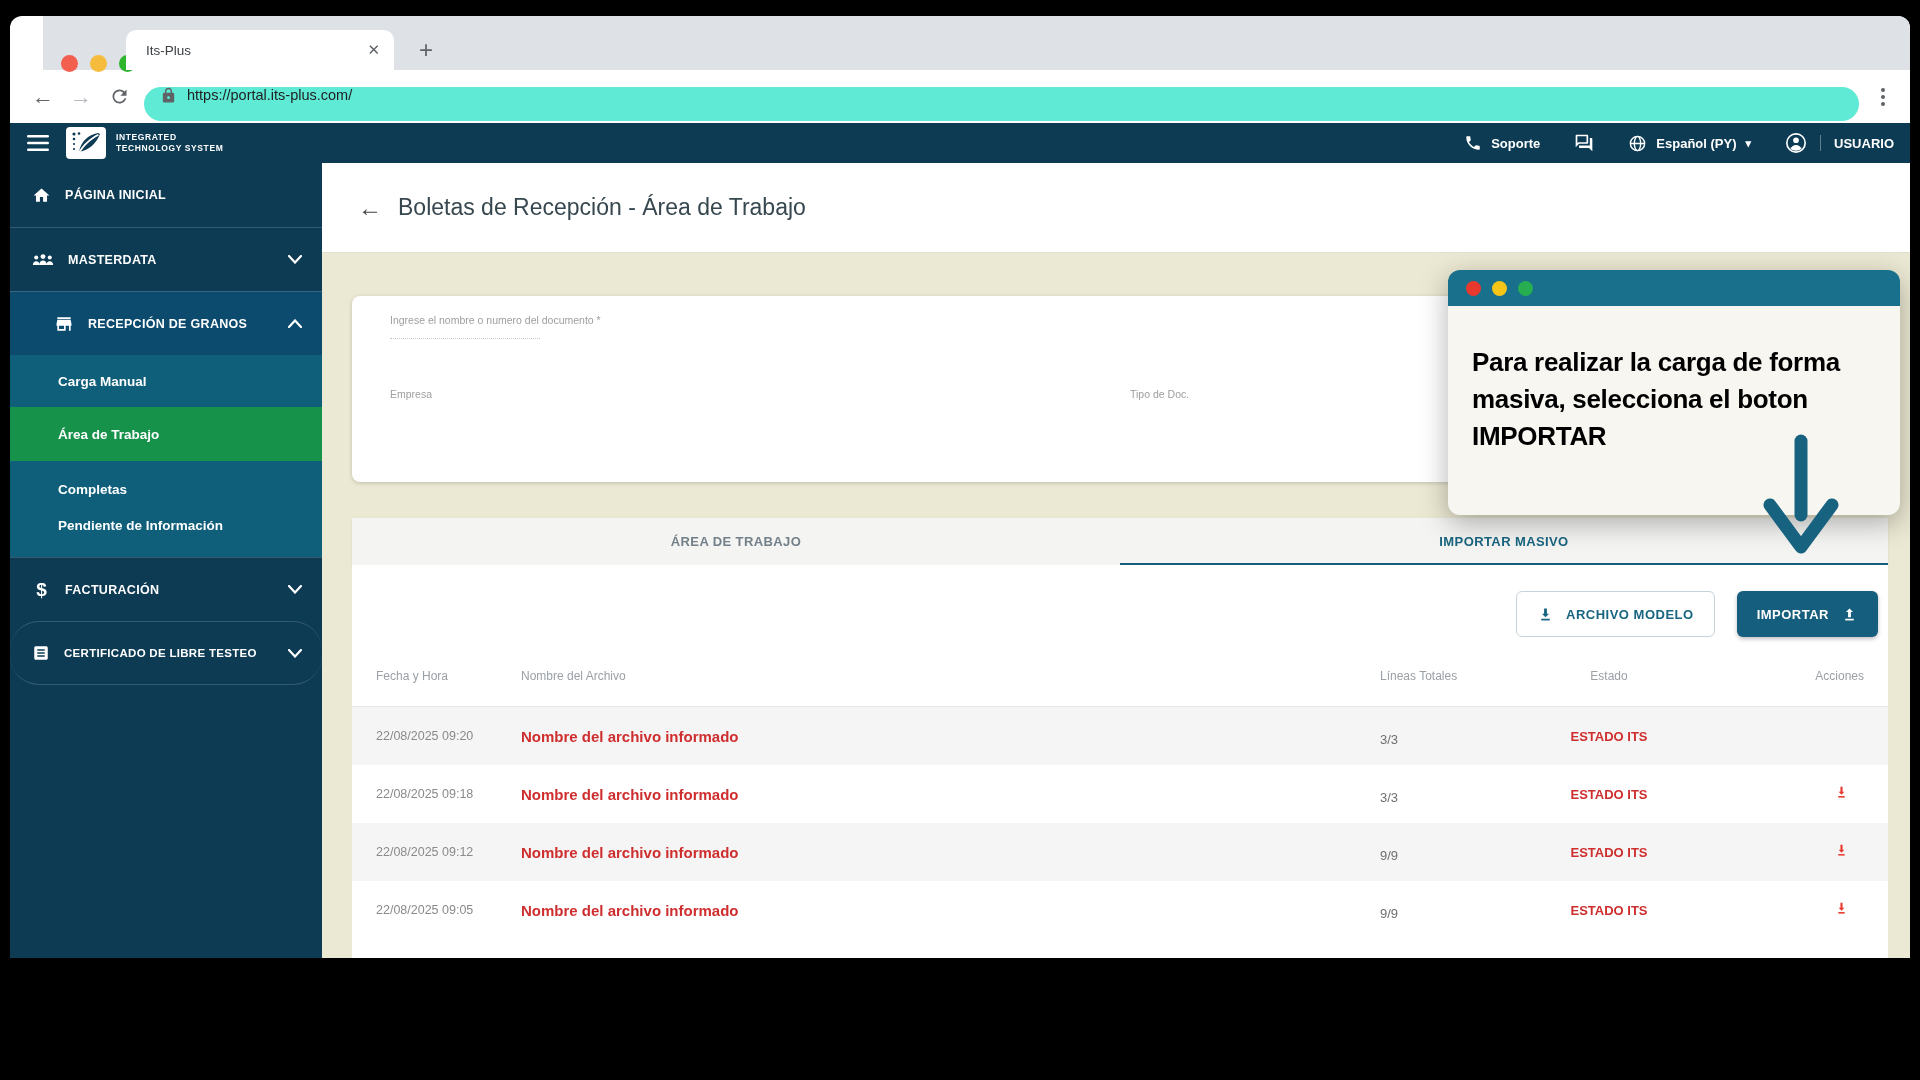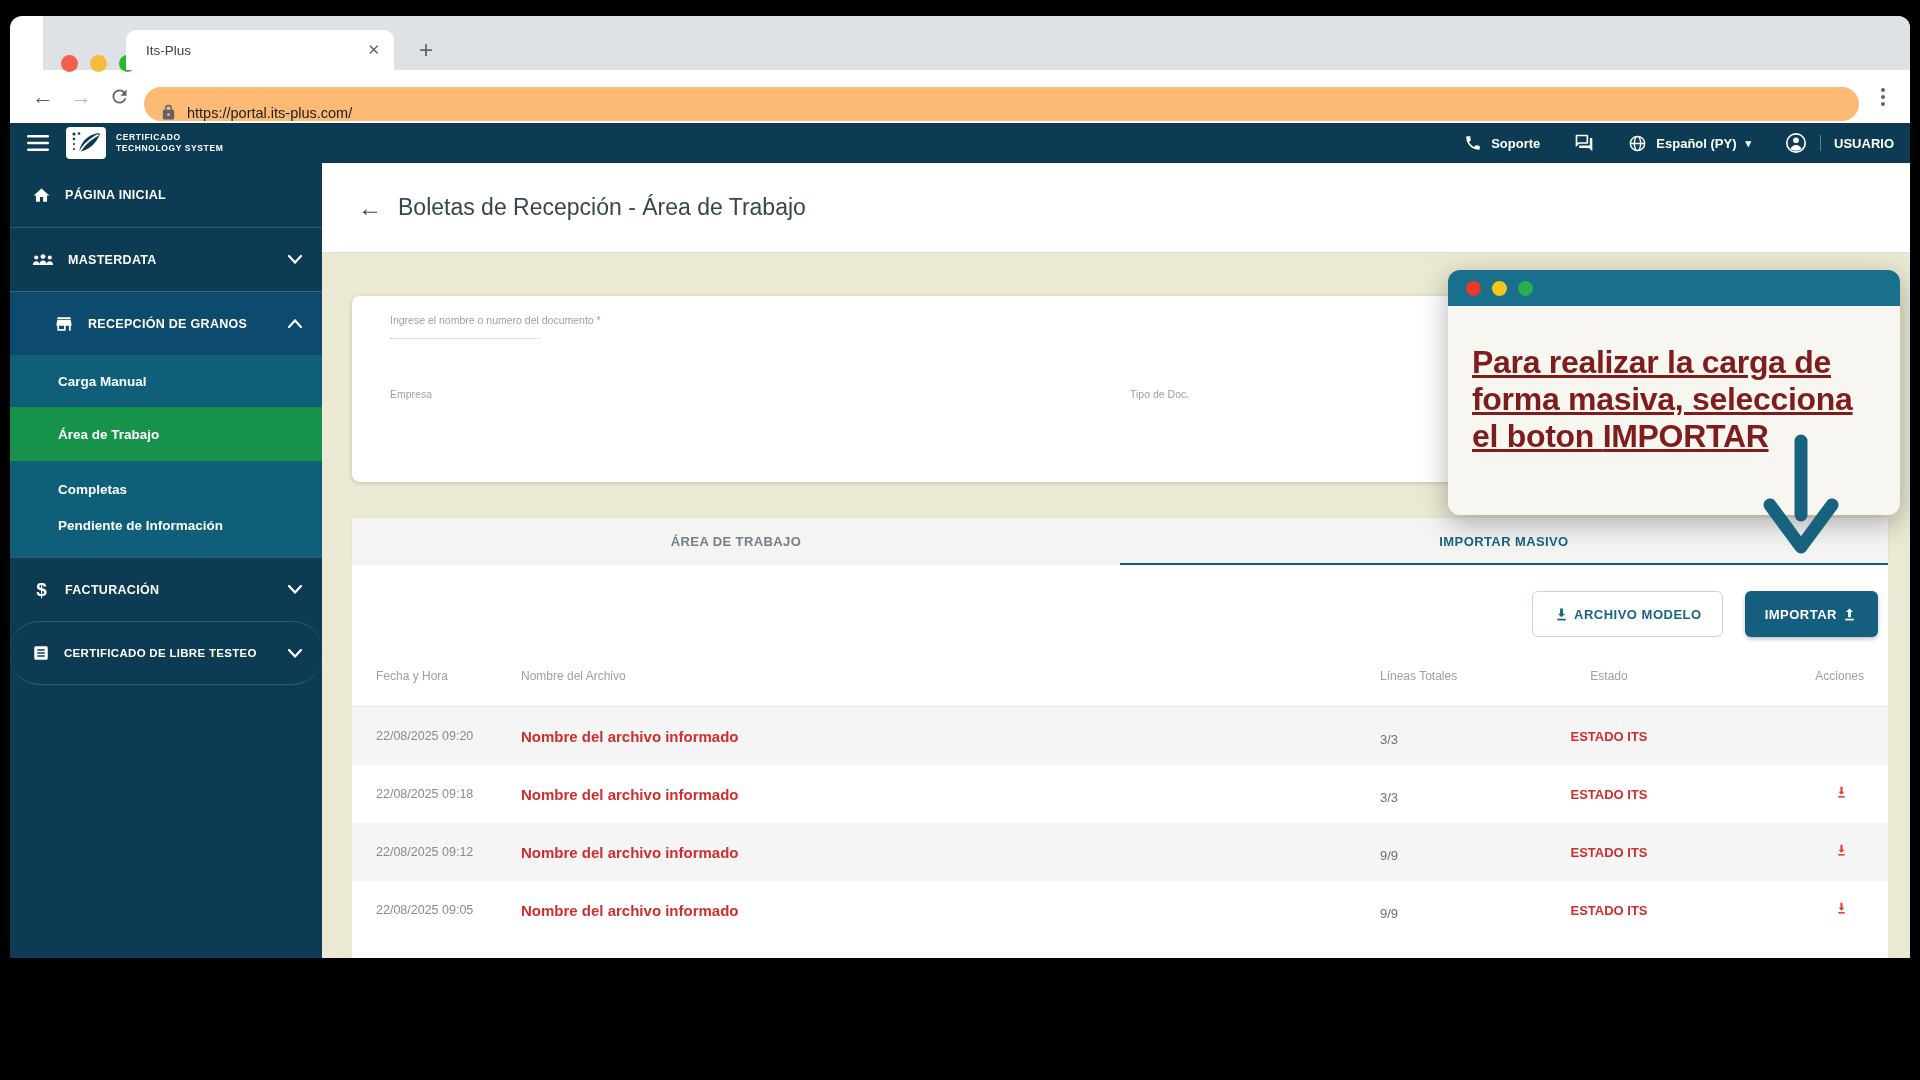--- a/index.html
+++ b/index.html
@@ -13,22 +13,22 @@
   .traffic { position:absolute; left:18px; top:39px; display:flex; gap:12px; }
   .dot { width:17px; height:17px; border-radius:50%; }
   .dot.red{background:#f35f4f;} .dot.yellow{background:#f6bc3e;} .dot.green{background:#2db52e;}
   .btab { position:absolute; left:83px; top:14px; width:268px; height:40px; background:#fff;
           border-radius:10px 10px 0 0; display:flex; align-items:center; padding:0 14px 0 20px; }
   .tabtitle { font-size:13.5px; color:#3c4043; flex:1; }
   .tclose { color:#5f6368; font-size:15px; cursor:default; }
   .newtab { position:absolute; left:368px; top:20px; font-size:24px; color:#5f6368; width:30px; text-align:center; }
   .urlbar { height:53px; background:#fff; display:flex; align-items:center; padding:0 14px; }
   .navbtn { width:38px; height:38px; display:flex; align-items:center; justify-content:center; }
-  .urlpill { flex:1; height:34px; margin:15px 12px 0 6px; background:#fdba74; border-radius:17px;
-             display:flex; align-items:flex-end; padding:0 16px; max-width:1715px; }
+  .urlpill { flex:1; height:34px; margin:15px 12px 0 6px; background:#5eead4; border-radius:17px;
+             display:flex; align-items:flex-start; padding:0 16px; max-width:1715px; }
   .urltext { font-size:14.5px; color:#202124; margin-left:10px; }
   .menu3 { width:24px; display:flex; justify-content:center; }
 
   
   .appbar { height:40px; background:#0d3b54; display:flex; align-items:center; }
   .hamb { width:56px; display:flex; justify-content:center; }
   .logo { display:flex; align-items:center; gap:10px; }
   .logobox { width:40px; height:32px; background:#fff; border-radius:4px; display:flex; align-items:center; justify-content:center; }
   .logotext { color:#fff; font-size:8.5px; font-weight:700; letter-spacing:.6px; line-height:1.25; }
   .abright { margin-left:auto; display:flex; align-items:center; gap:34px; padding-right:16px; color:#fff; }
@@ -62,21 +62,21 @@
   .tabbar { position:absolute; left:30px; top:355px; width:1536px; height:47px; background:#f4f4f2;
             display:flex; box-shadow:0 1px 2px rgba(0,0,0,.08); }
   .tab { flex:1; display:flex; align-items:center; justify-content:center;
          font-size:13px; font-weight:700; letter-spacing:.4px; position:relative; }
   .tab.inactive { color:#73808a; }
   .tab.active { color:#186581; }
   .tab.active::after { content:""; position:absolute; left:0; right:0; bottom:-2px; height:4px; background:#155e7d; }
 
   .panel { position:absolute; left:30px; top:402px; width:1536px; height:393px; background:#fff; }
   .btnrow { display:flex; justify-content:flex-end; gap:22px; padding:26px 10px 0 0; }
-  .btn { height:46px; display:flex; align-items:center; gap:4px; border-radius:6px;
+  .btn { height:46px; display:flex; align-items:center; gap:12px; border-radius:6px;
          font-size:13px; font-weight:700; letter-spacing:.5px; padding:0 20px; }
   .btn.outline { border:1px solid #c6d3d9; color:#186581; background:#fff; }
   .btn.solid { background:#155e7d; color:#fff; box-shadow:0 2px 4px rgba(0,0,0,.25); }
 
   .tgrid { display:grid; grid-template-columns:145px 1fr 160px 170px 170px; align-items:center; padding:0 24px; }
   .thead { height:62px; border-bottom:1px solid #e8e8e8; font-size:12px; color:#9aa0a6; margin-top:8px; }
   .thead .hLineas { padding-left:16px; }
   .thead .hEstado { text-align:center; }
   .thead .hAcc { text-align:right; }
   .trow { height:58px; font-size:13px; }
@@ -87,21 +87,21 @@
   .c-estado { color:#cf2e2e; font-weight:700; text-align:center; font-size:13px; }
   .c-acc { text-align:right; padding-right:14px; }
 
   
   .callout { position:absolute; left:1126px; top:107px; width:452px; z-index:20;
              filter:drop-shadow(0 8px 14px rgba(0,0,0,.3)); }
   .chead { height:36px; background:#19708d; border-radius:12px 12px 0 0; display:flex; align-items:center;
            gap:11px; padding-left:18px; }
   .cdot { width:15px; height:15px; border-radius:50%; }
   .cbody { background:#f7f6f1; border-radius:0 0 12px 12px; padding:38px 22px 60px 24px; }
-  .ctext { font-size:32px; line-height:37px; font-weight:700; color:#7f1d1d; letter-spacing:-.3px;text-decoration:underline; }
+  .ctext { font-size:26px; line-height:37px; font-weight:700; color:#000000; letter-spacing:-.3px; }
   .ctext strong { font-weight:800; }
   .arrowsvg { position:absolute; left:1436px; top:270px; z-index:30; }
 
   svg { display:block; }
 </style>
 </head>
 <body>
 
 <div class="stage">
 <div class="window">
@@ -158,21 +158,21 @@
                 <circle cx="8" cy="2.5" r="1.3"></circle>
                 <circle cx="3" cy="8" r="1.3"></circle>
                 <circle cx="3" cy="13" r="1.1"></circle>
                 <circle cx="3" cy="18" r="1.1"></circle>
                 <path d="M27,2 C17,4 10,10 8,21 C18,19 25,13 29,3 Z"></path>
                 <path d="M7,22 C12,13 19,7 27,3 L27.8,4.4 C19,9 13,15 8.6,22.6 Z" fill="#fff"></path>
               </g>
             </svg>
       </div>
       <div class="logotext">
-        <div>CERTIFICADO</div>
+        <div>INTEGRATED</div>
         <div>TECHNOLOGY SYSTEM</div>
       </div>
     </div>
     <div class="abright">
       <div class="abitem">
         <svg width="18" height="18" viewBox="0 0 24 24">
               <path fill="#fff" d="M6.62,10.79C8.06,13.62 10.38,15.94 13.21,17.38L15.41,15.18C15.69,14.9 16.08,14.82 16.43,14.93C17.55,15.3 18.75,15.5 20,15.5A1,1 0 0,1 21,16.5V20A1,1 0 0,1 20,21A17,17 0 0,1 3,4A1,1 0 0,1 4,3H7.5A1,1 0 0,1 8.5,4C8.5,5.25 8.7,6.45 9.07,7.57C9.18,7.92 9.1,8.31 8.82,8.59L6.62,10.79Z"></path>
             </svg>
         <span>Soporte</span>
       </div>

